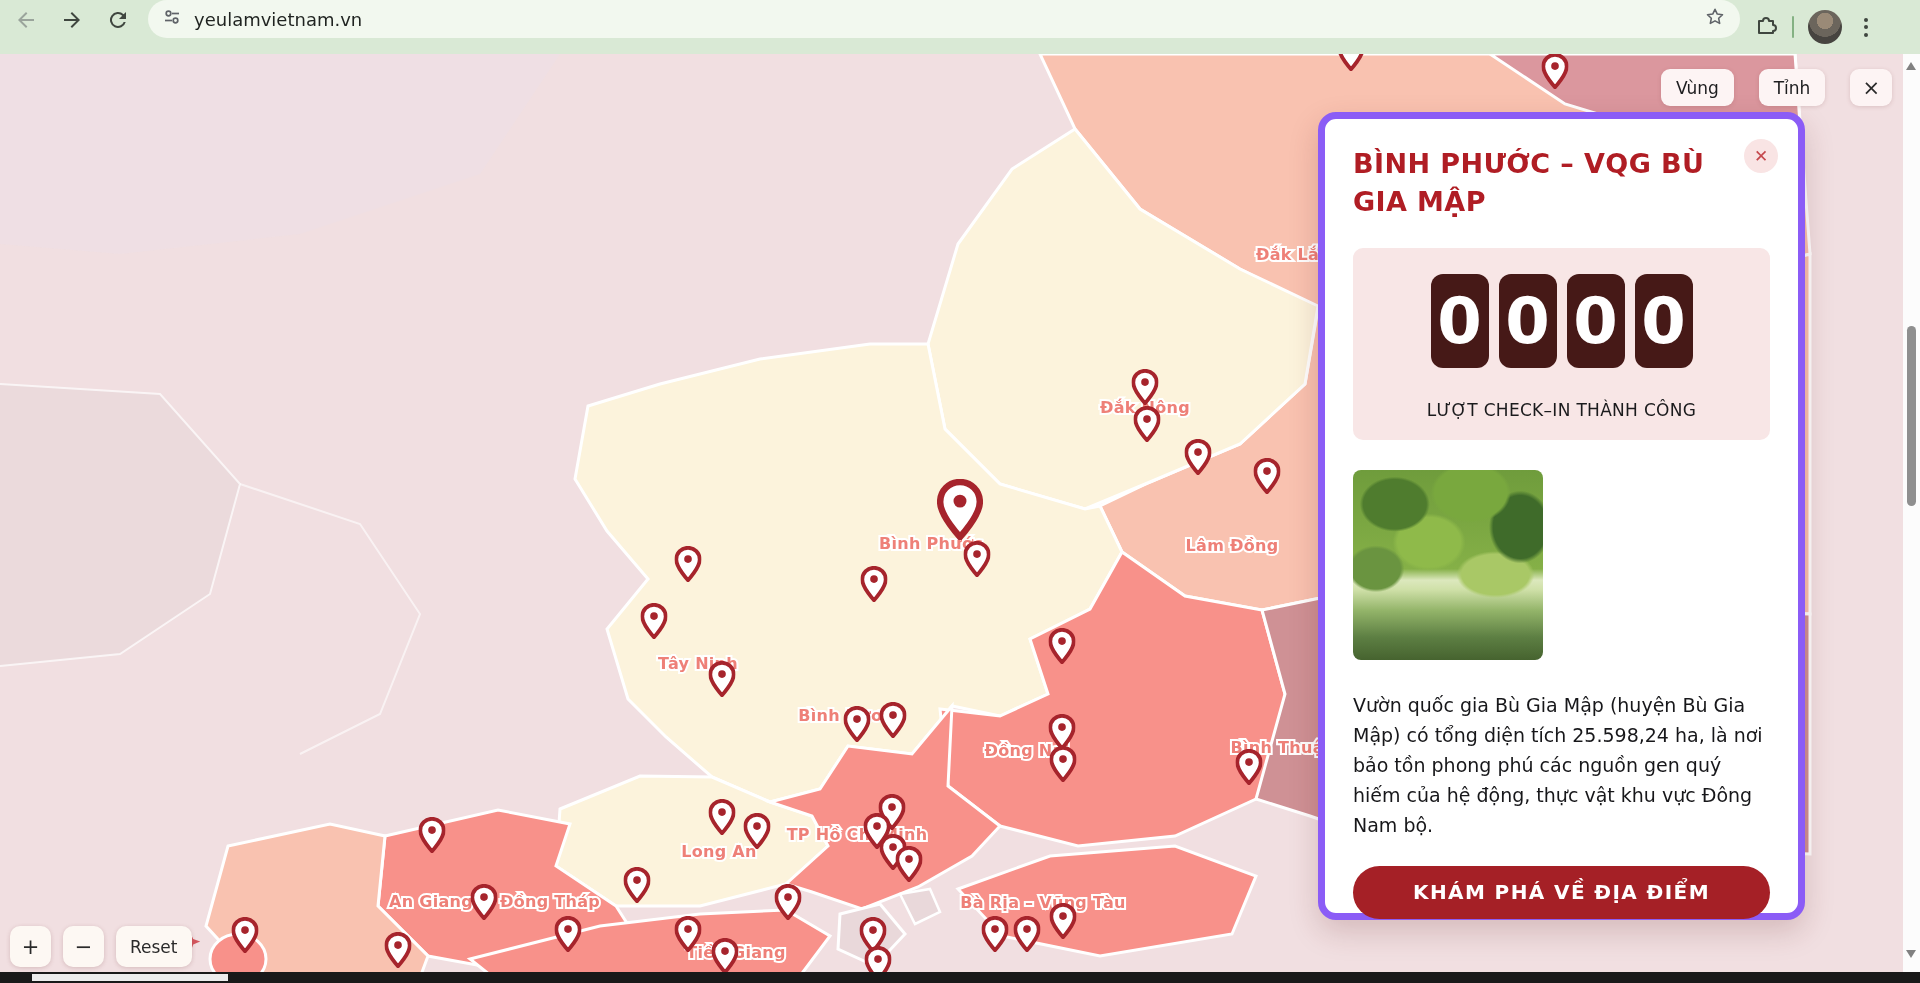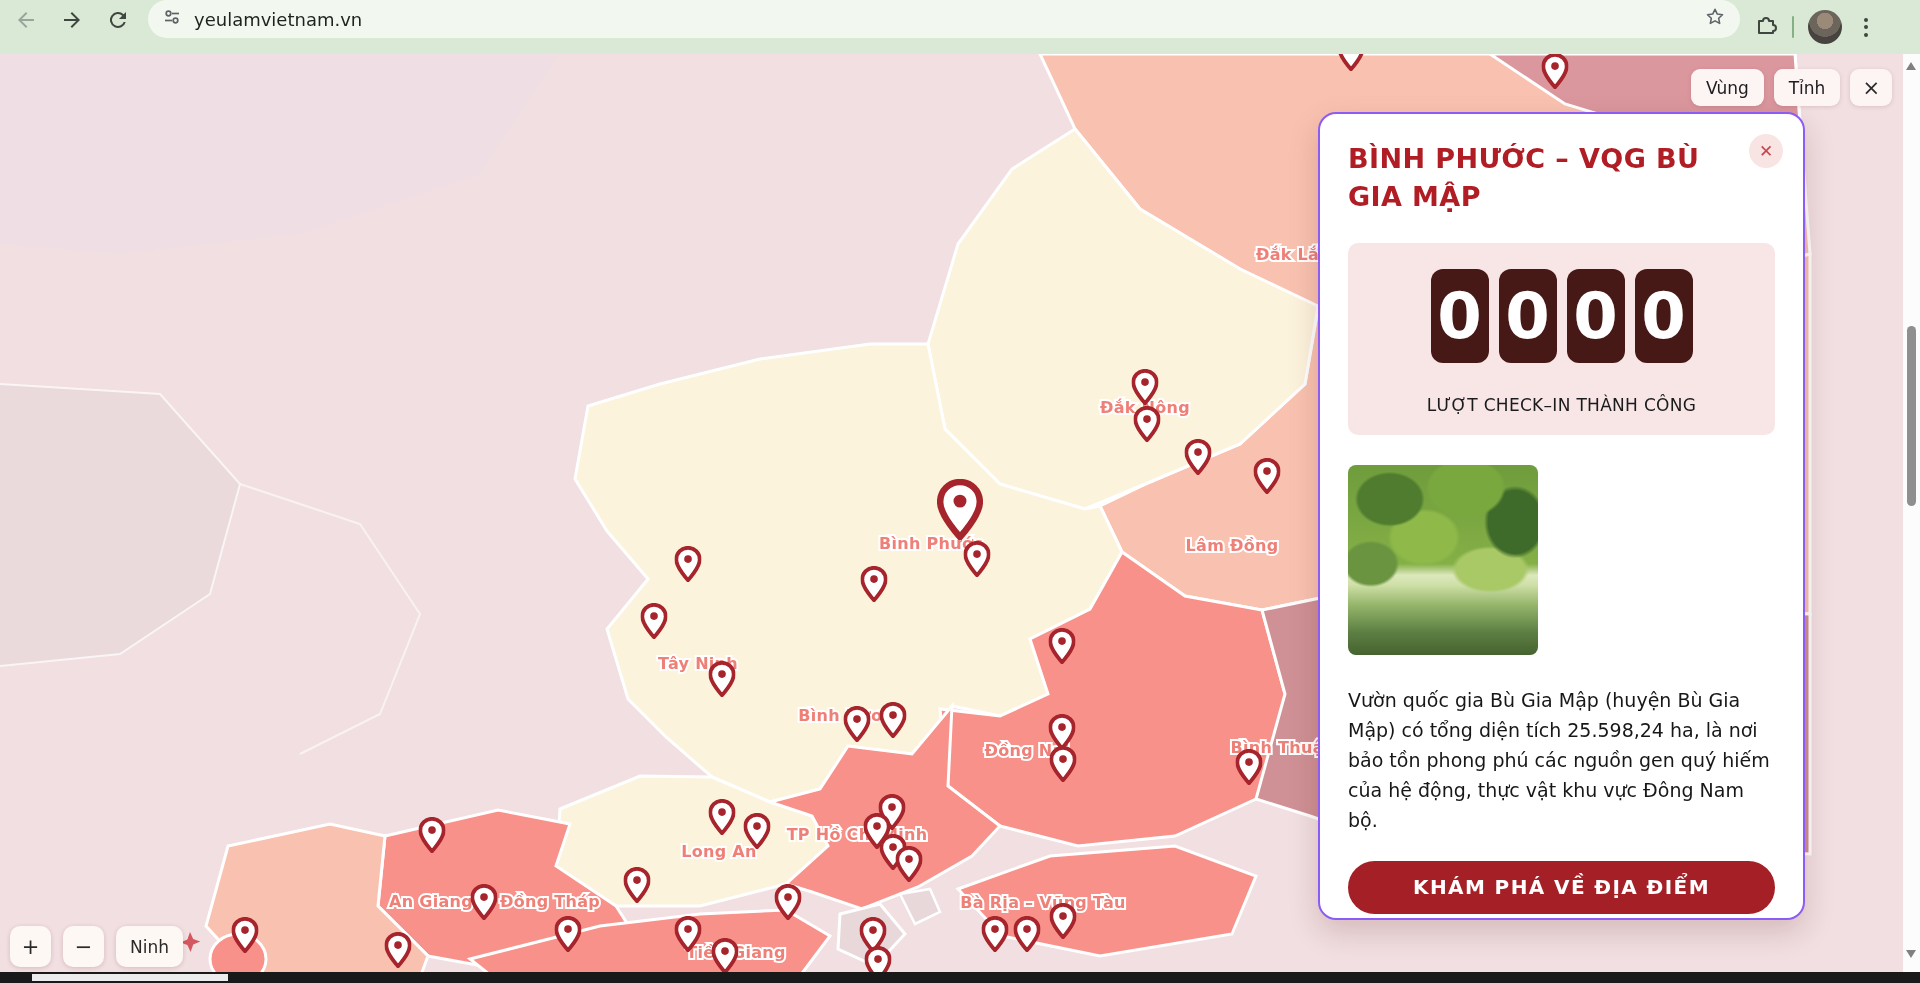--- a/index.html
+++ b/index.html
@@ -29,40 +29,40 @@
   .dots{display:flex;flex-direction:column;gap:3.5px;padding:0 8px;}
   .dots i{width:4px;height:4px;border-radius:50%;background:#3f463f;display:block;}
   
   .map-wrap{position:absolute;top:54px;left:0;width:1920px;height:929px;}
   .prov-label{
     font-size:16px;font-weight:bold;fill:#ee8078;stroke:#ffffff;stroke-width:4px;
     paint-order:stroke;text-anchor:middle;letter-spacing:.3px;
     font-family:"DejaVu Sans","Liberation Sans",sans-serif;
   }
   
-  .toggles{position:absolute;top:69px;right:28px;display:flex;gap:10px;z-index:60;}
+  .toggles{position:absolute;top:69px;right:28px;display:flex;gap:25px;z-index:60;}
   .tgl{
     height:37px;padding:0 15px;background:#fdf4f4;border:none;border-radius:9px;
     font-size:17px;color:#1d1d1f;box-shadow:0 1px 4px rgba(120,60,60,.18);
     display:flex;align-items:center;justify-content:center;cursor:pointer;
     font-family:"DejaVu Sans","Liberation Sans",sans-serif;
   }
   .tgl.close-x{font-size:21px;padding:0 12px;color:#2a2a2a;}
   .zoomctl{position:absolute;left:10px;top:926px;display:flex;gap:12px;z-index:60;}
   .zbtn{
     height:41px;min-width:41px;background:#fdf8f3;border:none;border-radius:10px;
     font-size:21px;color:#2a2a2a;box-shadow:0 1px 4px rgba(120,60,60,.22);
     display:flex;align-items:center;justify-content:center;cursor:pointer;
     font-family:"DejaVu Sans","Liberation Sans",sans-serif;
   }
   .zbtn.reset{font-size:17px;padding:0 14px;}
   
   .card{
     position:absolute;left:1318px;top:112px;width:487px;height:808px;box-sizing:border-box;
-    background:#fff;border:2px solid #8b5cf6;border-radius:18px;z-index:55;
+    background:#fff;border:7px solid #8b5cf6;border-radius:18px;z-index:55;
     box-shadow:0 12px 30px rgba(90,20,20,.18);
   }
   .card-title{
     margin:26px 72px 0 28px;font-size:27px;font-weight:bold;color:#b01d24;
     line-height:1.42;letter-spacing:.4px;
   }
   .card-close{
     position:absolute;top:20px;right:20px;width:34px;height:34px;border-radius:50%;
     background:#f9e4e4;border:none;color:#c5484d;font-size:17px;cursor:pointer;
     display:flex;align-items:center;justify-content:center;
@@ -264,21 +264,21 @@
 
 <div class="toggles">
   <button class="tgl">Vùng</button>
   <button class="tgl">Tỉnh</button>
   <button class="tgl close-x">×</button>
 </div>
 
 <div class="zoomctl">
   <button class="zbtn">+</button>
   <button class="zbtn">−</button>
-  <button class="zbtn reset">Ninh</button>
+  <button class="zbtn reset">Reset</button>
 </div>
 
 <div class="card">
   <div class="card-title">BÌNH PHƯỚC – VQG BÙ GIA MẬP</div>
   <button class="card-close">✕</button>
   <div class="counter">
     <div class="digits">
         <div class="digit">0</div>
         <div class="digit">0</div>
         <div class="digit">0</div>

